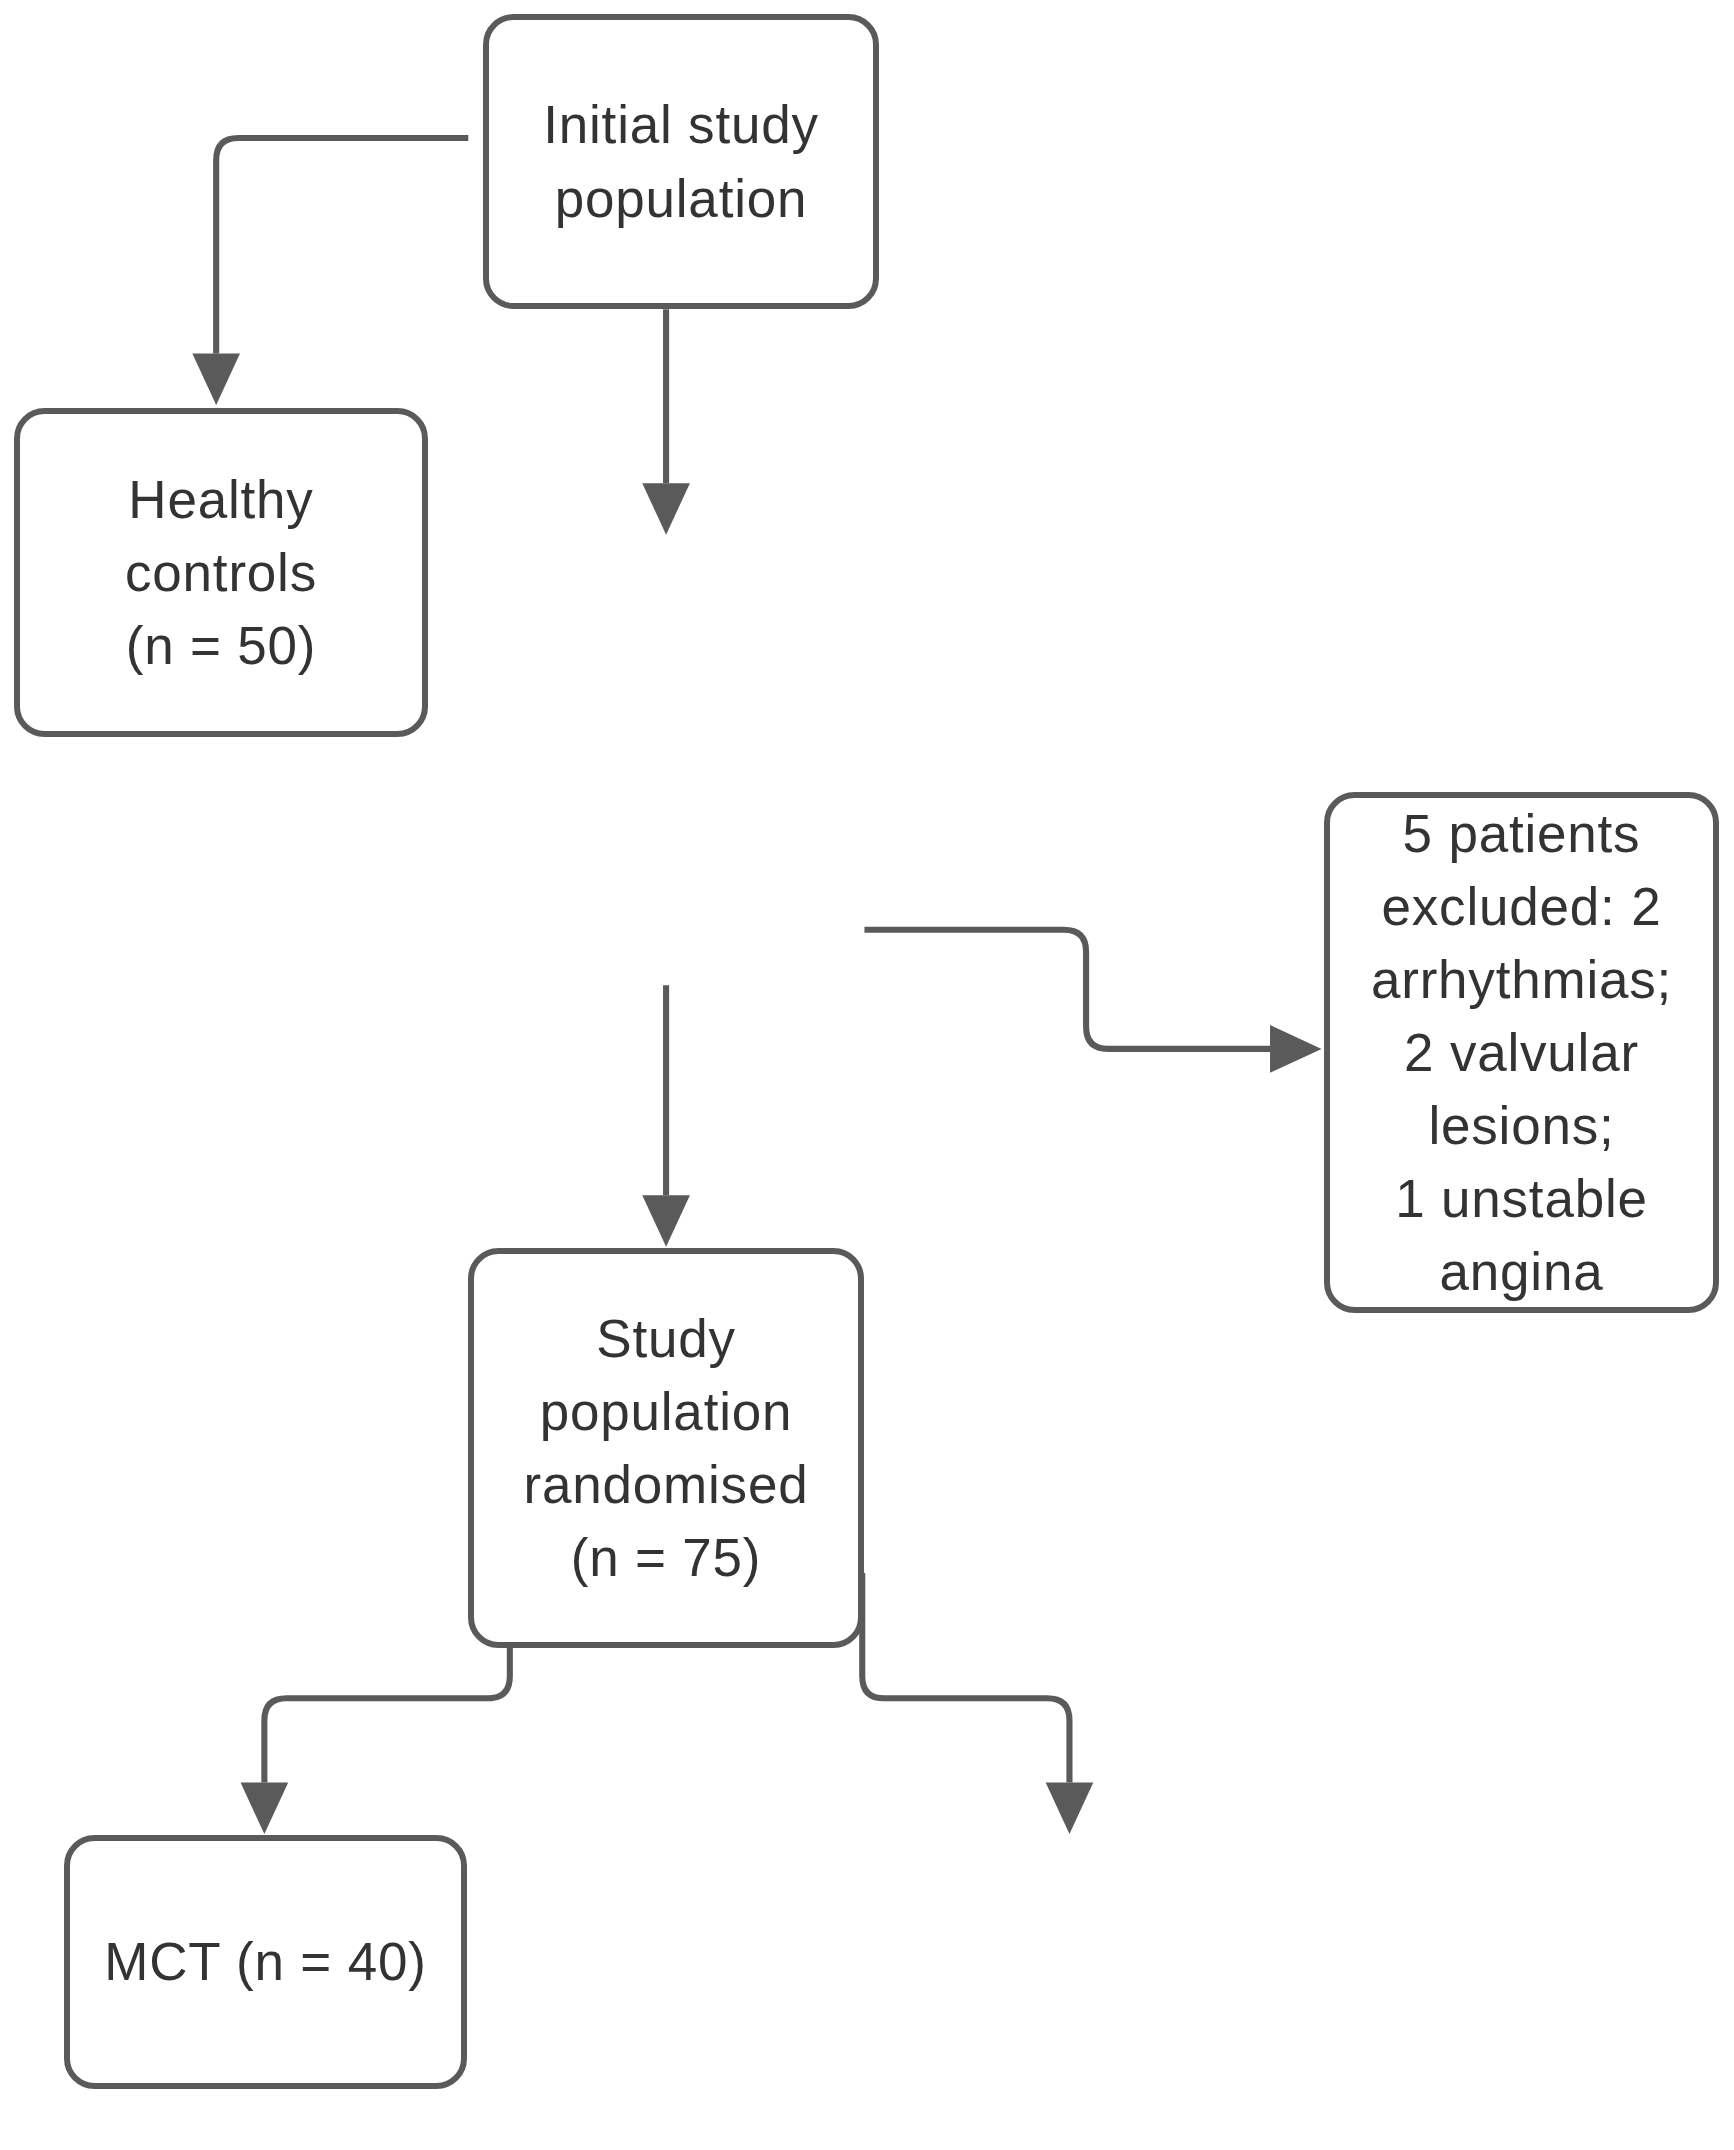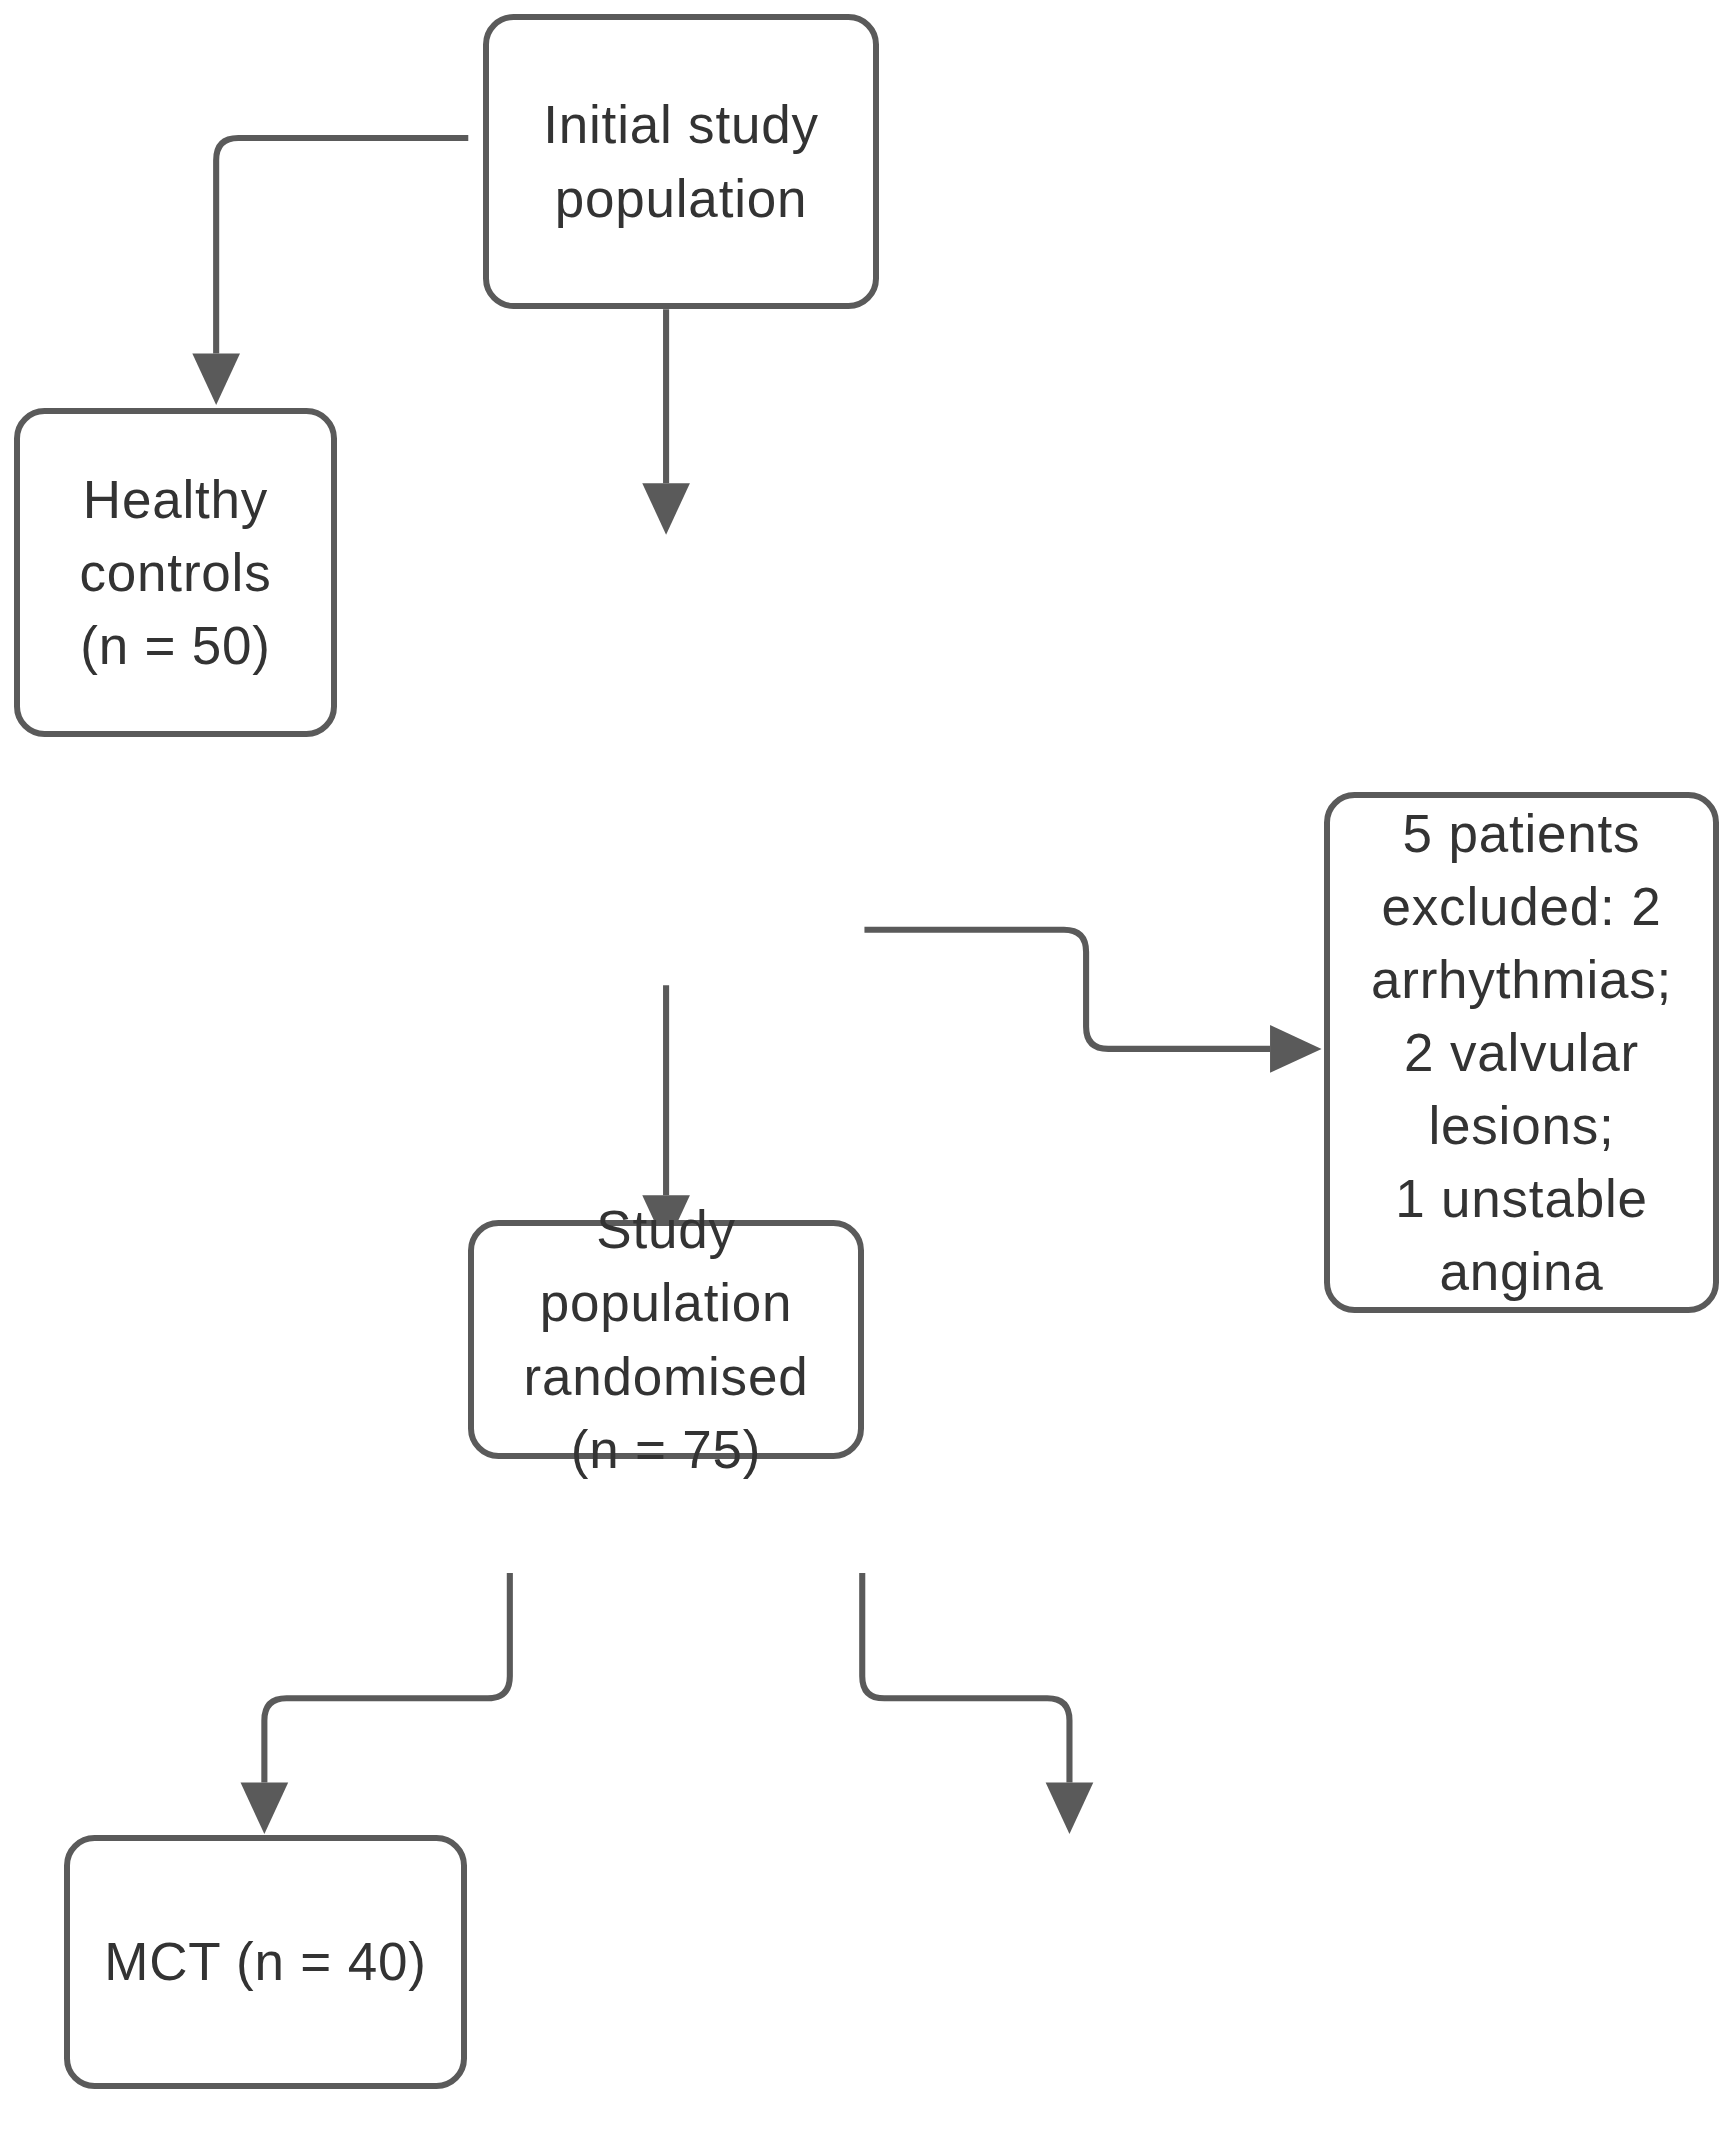--- a/index.html
+++ b/index.html
@@ -45,24 +45,24 @@
   .node .label {
     white-space: pre-line;
     font-size: 53px;
     line-height: 1.38;
     letter-spacing: 0.8px;
     color: #333333;
     padding: 0 5.5px;
   }
   
   #node-initial    { left: 468px;  top: 14px;   width: 396px; height: 295px; margin-left: 15px; }
-  #node-healthy    { left: 14px;   top: 408px;  width: 323px; height: 329px; }
+  #node-healthy    { left: 14px;   top: 408px;  width: 414px; height: 329px; }
   #node-hospital   { left: 470px;  top: 537px;  width: 394px; height: 448px; }
   #node-excluded   { left: 1324px; top: 792px; width: 395px; height: 521px; }
-  #node-randomised { left: 468px;  top: 1220px; width: 396px; height: 239px; }
+  #node-randomised { left: 468px;  top: 1248px; width: 396px; height: 400px; }
   #node-mct        { left: 64px;  top: 1835px; width: 403px; height: 254px; }
   #node-hiit       { left: 873px; top: 1835px; width: 398px; height: 307px; }
 </style>
 </head>
 <body>
 
 <div id="canvas">
 
   <svg id="edges-svg" viewBox="0 0 3131 3882" xmlns="http://www.w3.org/2000/svg">
 

